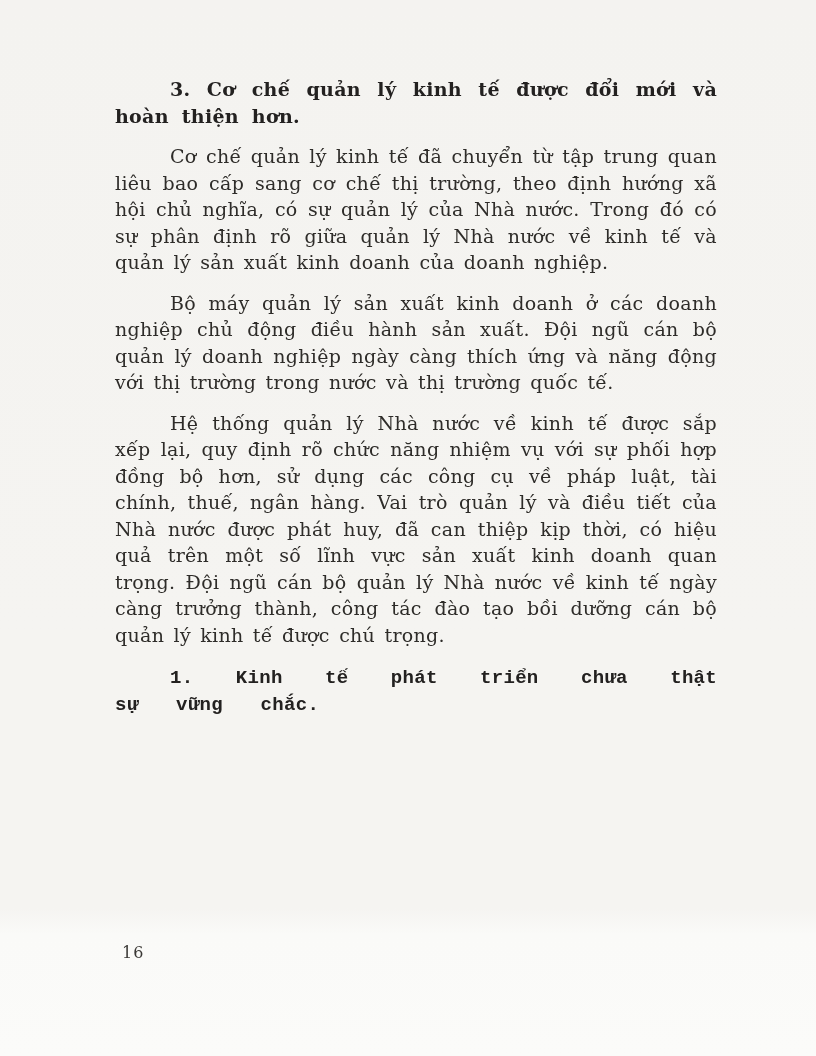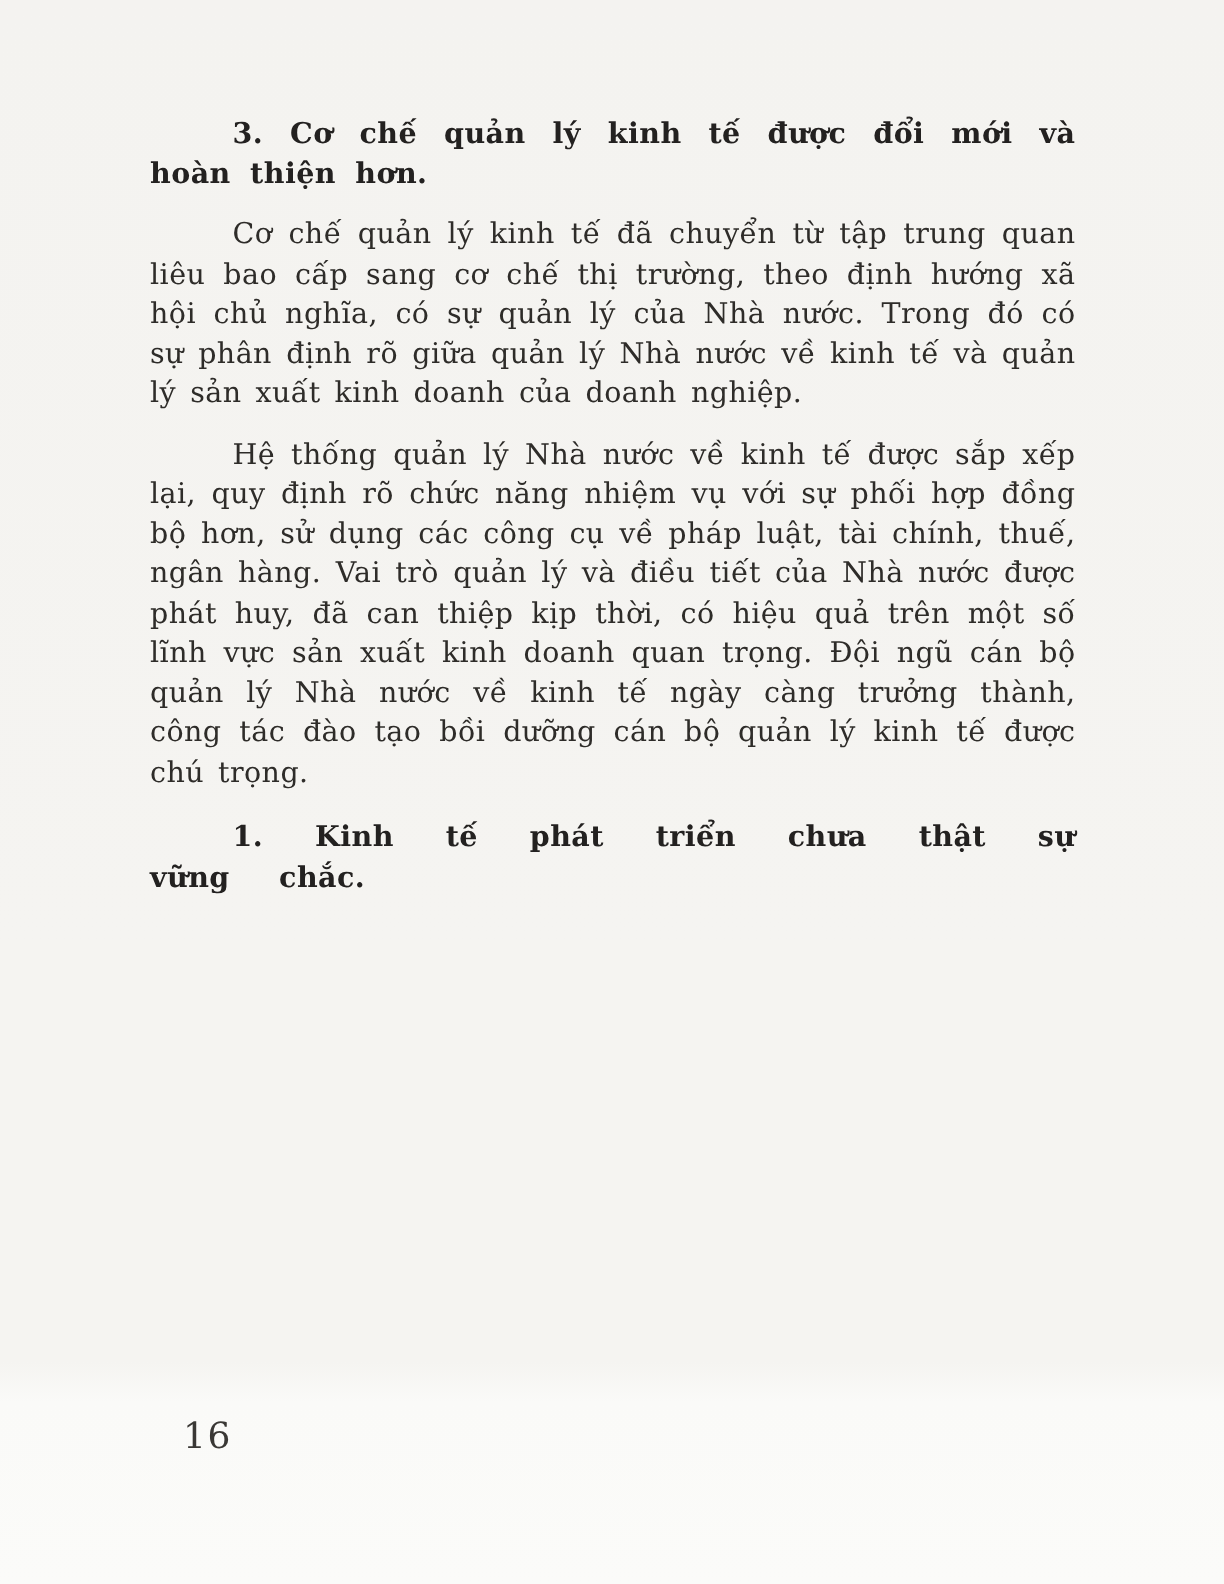--- a/index.html
+++ b/index.html
@@ -24,53 +24,55 @@
       #fbfbf9 100%);
     color: #2e2c29;
   }
   .text-column {
     position: absolute;
     left: 100px;
     top: 76px;
     width: 617px;
   }
   .block {
-    margin: 0 0 14px 0;
+    margin: 0 0 14px 15px;
     font-size: 19px;
     line-height: 26.5px;
     text-align: justify;
     text-indent: 55px;
     letter-spacing: 0.3px;
     word-spacing: 3px;
     color: #2e2c29;
   }
   .heading {
     font-weight: bold;
     color: #232120;
   }
   .heading-main {
     word-spacing: 6px;
   }
   .heading-sub {
     word-spacing: 26px;
     margin-top: 17px;
+    font-family: Liberation Mono, monospace;
   }
   .page-number {
     position: absolute;
     left: 122px;
     top: 943px;
-    font-size: 24px;
+    font-size: 16px;
     letter-spacing: 1px;
     color: #3a3835;
   }
 </style>
 </head>
 <body>
 
 <div class="page">
   <div class="text-column">
     <p class="block heading heading-main">3. Cơ chế quản lý kinh tế được đổi mới và hoàn thiện hơn.</p>
     <p class="block body">Cơ chế quản lý kinh tế đã chuyển từ tập trung quan liêu bao cấp sang cơ chế thị trường, theo định hướng xã hội chủ nghĩa, có sự quản lý của Nhà nước. Trong đó có sự phân định rõ giữa quản lý Nhà nước về kinh tế và quản lý sản xuất kinh doanh của doanh nghiệp.</p>
+    <p class="block body">Bộ máy quản lý sản xuất kinh doanh ở các doanh nghiệp chủ động điều hành sản xuất. Đội ngũ cán bộ quản lý doanh nghiệp ngày càng thích ứng và năng động với thị trường trong nước và thị trường quốc tế.</p>
     <p class="block body">Hệ thống quản lý Nhà nước về kinh tế được sắp xếp lại, quy định rõ chức năng nhiệm vụ với sự phối hợp đồng bộ hơn, sử dụng các công cụ về pháp luật, tài chính, thuế, ngân hàng. Vai trò quản lý và điều tiết của Nhà nước được phát huy, đã can thiệp kịp thời, có hiệu quả trên một số lĩnh vực sản xuất kinh doanh quan trọng. Đội ngũ cán bộ quản lý Nhà nước về kinh tế ngày càng trưởng thành, công tác đào tạo bồi dưỡng cán bộ quản lý kinh tế được chú trọng.</p>
     <p class="block heading heading-sub">1. Kinh tế phát triển chưa thật sự vững chắc.</p>
   </div>
   <div class="page-number">16</div>
 </div>
 
 </body></html>

